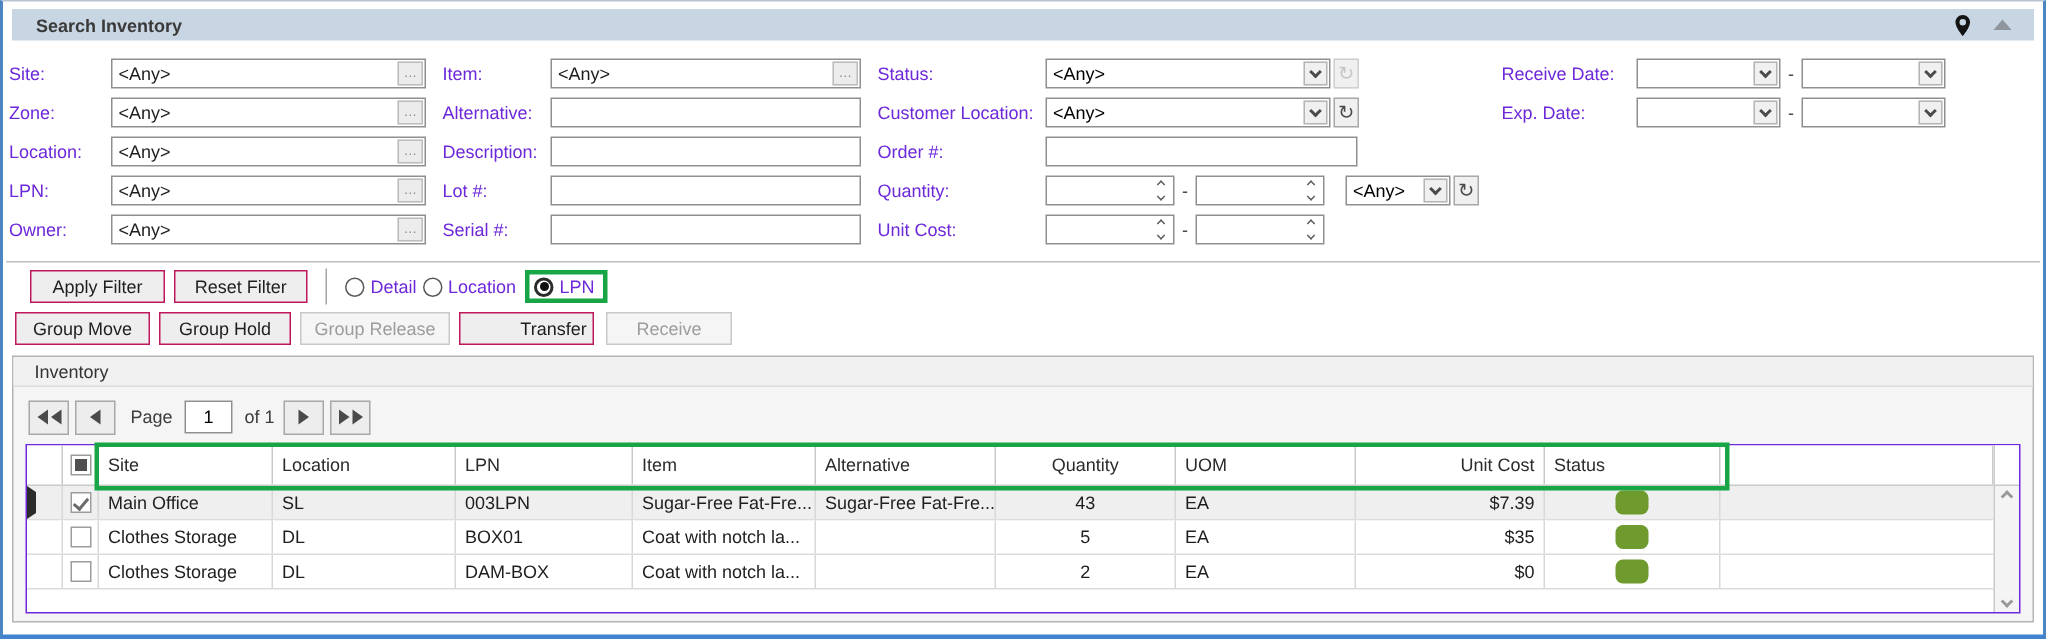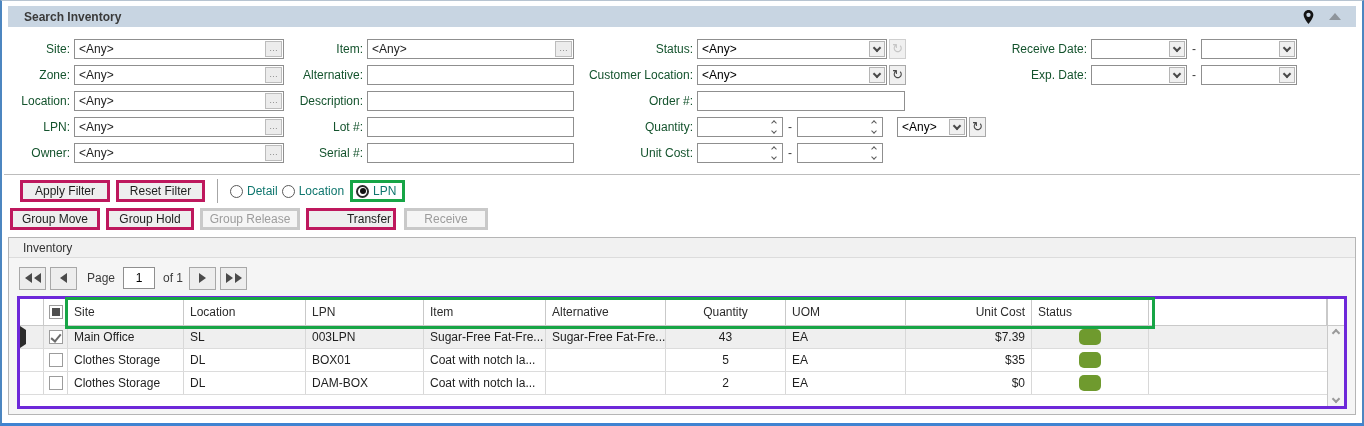--- a/index.html
+++ b/index.html
@@ -12,66 +12,66 @@
   .panel-header { position:absolute; left:6px; right:6px; top:5px; height:21px; background:#c8d5e2; display:flex; align-items:center; }
   .panel-title { padding-left:16px; color:#3a3a3a; }
   .panel-header .spacer { flex:1; }
   .pin-btn { width:20px; height:18px; display:flex; align-items:center; justify-content:center; margin-right:8px; cursor:pointer; }
   .collapse-btn { width:18px; height:18px; display:flex; align-items:center; justify-content:center; margin-right:12px; cursor:pointer; }
   .tri-up { width:0; height:0; border-left:6px solid transparent; border-right:6px solid transparent; border-bottom:7px solid #8e959c; }
 
   
   .fcol { position:absolute; top:38px; }
   .frow { display:flex; align-items:center; height:20px; margin-bottom:6px; }
-  .flabel { text-align:right; color:#14532d; padding-right:4px; flex:none; }
+  .flabel { text-align:left; color:#6d28d9; padding-right:4px; flex:none; }
   .tb { height:20px; border:1px solid #8f8f8f; background:#fff; font:inherit; color:#1e1e1e; padding:0 4px; outline:none; }
   .lookup { position:relative; flex:none; }
   .lookup input { width:100%; padding-right:22px; }
   .lookup-btn { position:absolute; right:2px; top:2px; width:17px; height:16px; background:#ececec; border:1px solid #bcbcbc; color:#8a8a8a; font-size:9px; line-height:13px; text-align:center; cursor:pointer; }
   .combo { position:relative; height:20px; border:1px solid #8f8f8f; background:#fff; flex:none; }
   .combo input { border:none; width:100%; height:18px; padding:0 20px 0 4px; font:inherit; outline:none; background:transparent; }
   .drop-btn { position:absolute; right:1px; top:1px; width:16px; height:16px; background:#f0f0f0; border:1px solid #b5b5b5; display:flex; align-items:center; justify-content:center; cursor:pointer; }
   .chev-d { width:6px; height:6px; border-right:2px solid #4a4a4a; border-bottom:2px solid #4a4a4a; transform:rotate(45deg); margin-top:-3px; }
   .refresh-btn { width:17px; height:20px; margin-left:2px; border:1px solid #a9a9a9; background:#f0f0f0; color:#4a4a4a; font-size:13px; line-height:17px; text-align:center; flex:none; cursor:pointer; }
   .refresh-btn.disabled { color:#c6c6c6; border-color:#cfcfcf; }
   .spin { position:relative; height:20px; border:1px solid #8f8f8f; background:#fff; flex:none; }
   .spin input { border:none; width:100%; height:18px; padding:0 18px 0 4px; font:inherit; outline:none; }
   .spin-arrows { position:absolute; right:1px; top:1px; width:14px; height:16px; display:flex; flex-direction:column; align-items:center; justify-content:space-between; padding:2px 0; cursor:pointer; }
   .schev-u { width:4px; height:4px; border-left:1.5px solid #5a5a5a; border-top:1.5px solid #5a5a5a; transform:rotate(45deg); }
   .schev-d { width:4px; height:4px; border-right:1.5px solid #5a5a5a; border-bottom:1.5px solid #5a5a5a; transform:rotate(45deg); }
   .dash { margin:0 5px; color:#3c3c3c; }
 
   .form-divider { position:absolute; left:2px; right:2px; top:173px; height:1px; background:#bcbcbc; }
 
   
-  .btn { height:22px; background:#eeeeee; border:3px solid #be185d; font:inherit; color:#1e1e1e; cursor:pointer; }
+  .btn { height:22px; background:#eeeeee; border:1px solid #be185d; font:inherit; color:#1e1e1e; cursor:pointer; }
   .btn.disabled { background:#f5f5f5; border-color:#c9c9c9; color:#9c9c9c; cursor:default; }
   .filter-row { position:absolute; left:18px; top:177px; height:26px; display:flex; align-items:center; }
   .actions-row { position:absolute; left:8px; top:206px; height:24px; display:flex; align-items:center; }
   .vsep { width:1px; height:24px; background:#a6a6a6; margin:0 12px; }
-  .radio-lab { display:flex; align-items:center; margin-right:4px; cursor:pointer; color:#0f766e; }
+  .radio-lab { display:flex; align-items:center; margin-right:4px; cursor:pointer; color:#6d28d9; }
   .radio { width:13px; height:13px; border:1px solid #5a5a5a; border-radius:50%; background:#fff; margin-right:4px; flex:none; display:flex; align-items:center; justify-content:center; }
   .radio.checked { border:2px solid #2b2b2b; }
   .radio.checked::after { content:''; width:6px; height:6px; border-radius:50%; background:#111; }
   .anno { border:3px solid #17a546; }
   .lpn-anno { padding:1px 6px 1px 3px; margin-left:2px; }
 
   
   .inv-group { position:absolute; left:6px; right:6px; top:236px; height:178px; border:1px solid #b5b5b5; background:#f5f5f5; }
   .inv-header { height:20px; line-height:20px; padding-left:14px; color:#333; border-bottom:1px solid #dcdcdc; background:#f1f1f1; }
   .pager { position:absolute; left:10px; top:28px; height:24px; display:flex; align-items:center; }
   .pg-btn { width:27px; height:23px; background:#ededed; border:1px solid #a8a8a8; display:flex; align-items:center; justify-content:center; margin-right:4px; cursor:pointer; }
   .tri-r { width:0; height:0; border-top:5px solid transparent; border-bottom:5px solid transparent; border-left:7px solid #4a4a4a; }
   .tri-l { width:0; height:0; border-top:5px solid transparent; border-bottom:5px solid transparent; border-right:7px solid #4a4a4a; }
   .dbl { display:flex; } .dbl > * { margin:0 1px; }
   .pg-text { margin:0 6px; color:#3c3c3c; }
   .pg-input { width:32px; height:22px; border:1px solid #8f8f8f; text-align:center; font:inherit; margin:0 2px; outline:none; }
 
   
-  .grid { position:absolute; left:8px; right:8px; top:58px; height:113px; border:3px solid #6d28d9; background:#fff; }
+  .grid { position:absolute; left:8px; right:8px; top:58px; height:113px; border:1px solid #6d28d9; background:#fff; }
   .grid-row { display:flex; margin-right:17px; height:23px; border-bottom:1px solid #dcdcdc; background:#fff; position:relative; }
   .grid-row.hdr { height:27px; border-bottom:1px solid #c9c9c9; }
   .grid-row.sel { background:#efefef; }
   .c { border-right:1px solid #d8d8d8; padding:0 6px; line-height:22px; overflow:hidden; white-space:nowrap; flex:none; }
   .hdr .c { line-height:26px; color:#2b2b2b; border-right:1px solid #c9c9c9; }
   .c-ind{width:24px; padding:0;} .c-chk{width:24px; padding:0; display:flex; align-items:center; justify-content:center;}
   .c-site{width:116px}.c-loc{width:122px}.c-lpn{width:118px}.c-item{width:122px}.c-desc{width:120px}
   .c-qty{width:120px;text-align:center}.c-uom{width:120px}.c-cost{width:126px;text-align:right}
   .c-status{width:117px; display:flex; align-items:center; justify-content:center;}
   .c-fill{flex:1; border-right:none;}

